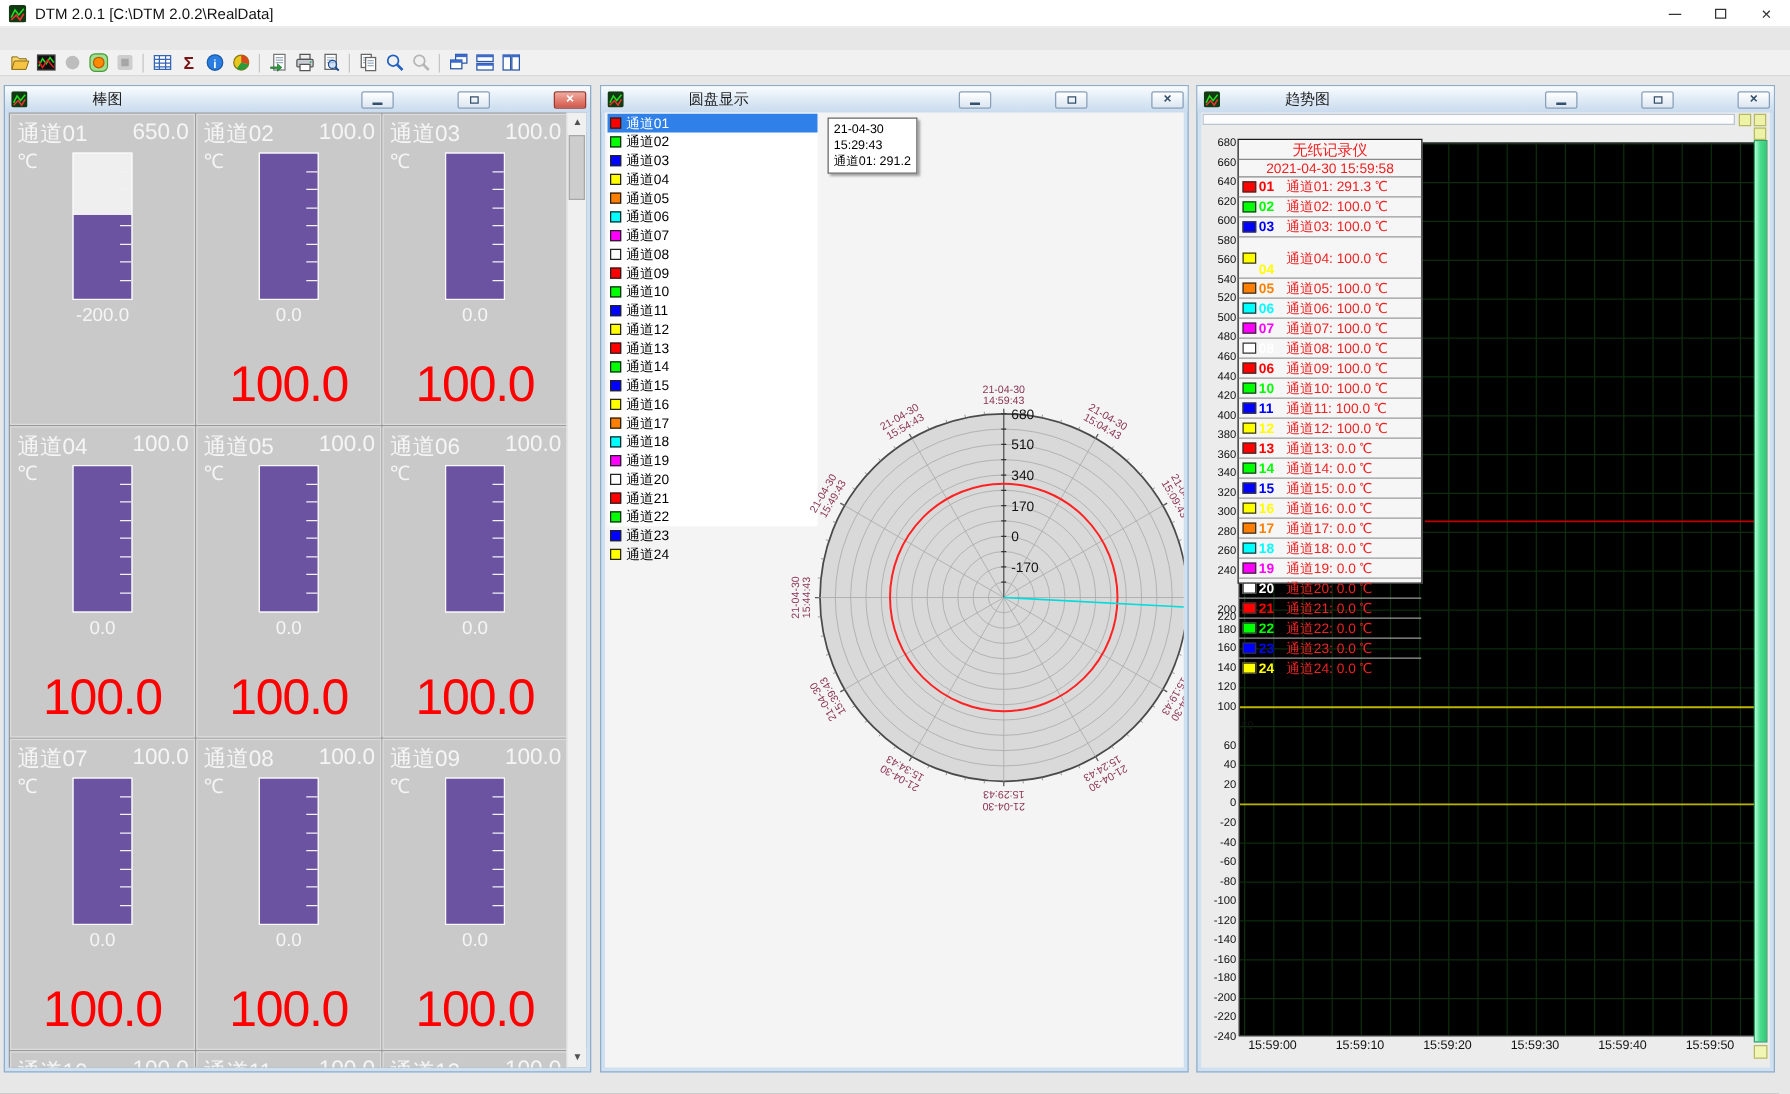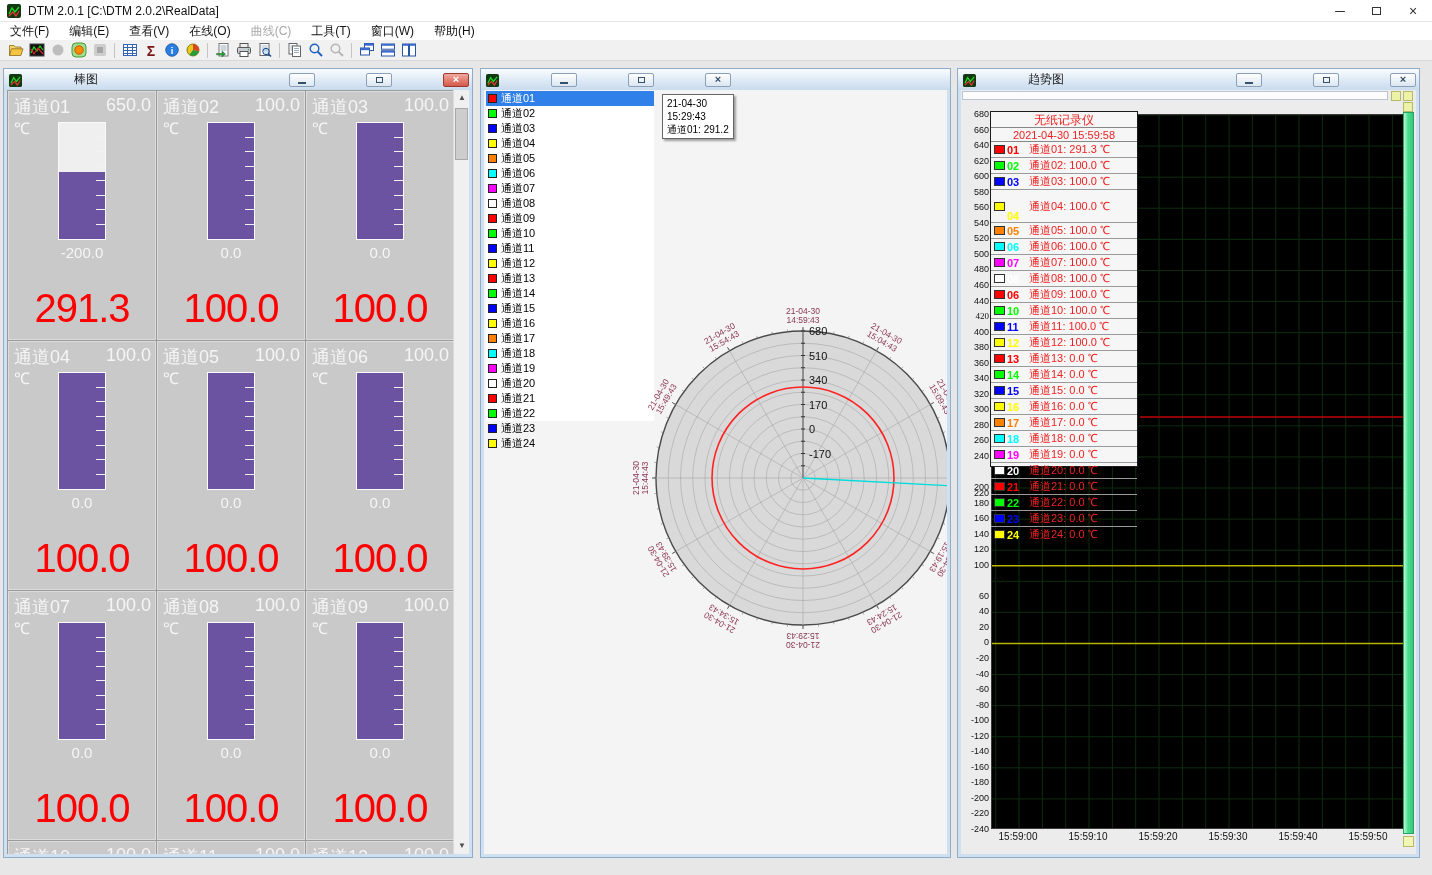--- a/index.html
+++ b/index.html
@@ -106,30 +106,20 @@
         <span class="mg-min"></span>
       </div>
     <div class="cap-btn cap-max">
         <span class="mg-max"></span>
       </div>
     <div class="cap-btn cap-close">
         <span class="mg-close">×</span>
       </div>
   </div>
 
-  <div class="menubar" id="menubar">
-      <div class="menu-item">文件(F)</div>
-      <div class="menu-item">编辑(E)</div>
-      <div class="menu-item">查看(V)</div>
-      <div class="menu-item">在线(O)</div>
-      <div class="menu-item disabled">曲线(C)</div>
-      <div class="menu-item">工具(T)</div>
-      <div class="menu-item">窗口(W)</div>
-      <div class="menu-item">帮助(H)</div>
-    </div>
 
   <div class="toolbar" id="toolbar">
       <div class="tb-ico">
         <svg viewBox="0 0 16 16">
           <path d="M1.5 13.5 L1.5 3.5 L6 3.5 L7.2 5 L13 5 L13 6.5" fill="#f8d66a" stroke="#8a6a14" stroke-width="0.8"></path>
           <path d="M3.5 6.8 L15 6.8 L12.8 13.5 L1.5 13.5 Z" fill="#f6c445" stroke="#8a6a14" stroke-width="0.8"></path>
         </svg>
       </div>
       <div class="tb-ico">
         <svg viewBox="0 0 16 16">
@@ -282,21 +272,20 @@
               <div class="gauge-fill" style="height: 57.8%;"></div>
               <div class="gtick" style="bottom: 12.5%;"></div>
               <div class="gtick" style="bottom: 25%;"></div>
               <div class="gtick" style="bottom: 37.5%;"></div>
               <div class="gtick" style="bottom: 50%;"></div>
               <div class="gtick" style="bottom: 62.5%;"></div>
               <div class="gtick" style="bottom: 75%;"></div>
               <div class="gtick" style="bottom: 87.5%;"></div>
             </div>
             <div class="bc-bottom">-200.0</div>
-            <div class="bc-value">291.3</div>
           </div>
           <div class="bar-cell">
             <div class="bc-head">
               <span class="bc-label">通道02</span>
               <span class="bc-top">100.0</span>
             </div>
             <div class="bc-unit">℃</div>
             <div class="gauge">
               <div class="gauge-fill" style="height: 100%;"></div>
               <div class="gtick" style="bottom: 12.5%;"></div>
@@ -470,20 +459,21 @@
     </div>
   </div>
 
   <div class="win" style="left:480px; top:68px; width:471px; height:790px;">
     <div class="win-tb">
       <span class="app-ico"><svg viewBox="0 0 14 14">
             <rect width="14" height="14" rx="2" fill="#123a12"></rect>
             <polyline points="2,10 5,4 8,8 12,3" fill="none" stroke="#22dd22" stroke-width="1.3"></polyline>
             <polyline points="2,12 6,8 9,12 12,7" fill="none" stroke="#ee3333" stroke-width="1.3"></polyline>
           </svg></span>
+      <span class="win-title">圆盘显示</span>
       <div class="wb">
           <span class="gm"></span>
         </div>
       <div class="wb">
           <span class="gx"></span>
         </div>
       <div class="wb">
           <span class="gc">×</span>
         </div>
     </div>
@@ -804,21 +794,21 @@
           <div class="ylab" style="top: 65.6304px;">620</div>
           <div class="ylab" style="top: 81.1739px;">600</div>
           <div class="ylab" style="top: 96.7174px;">580</div>
           <div class="ylab" style="top: 112.261px;">560</div>
           <div class="ylab" style="top: 127.804px;">540</div>
           <div class="ylab" style="top: 143.348px;">520</div>
           <div class="ylab" style="top: 158.891px;">500</div>
           <div class="ylab" style="top: 174.435px;">480</div>
           <div class="ylab" style="top: 189.978px;">460</div>
           <div class="ylab" style="top: 205.522px;">440</div>
-          <div class="ylab" style="top: 221.065px; font-family: Liberation Serif, serif;">420</div>
+          <div class="ylab" style="top: 221.065px;">420</div>
           <div class="ylab" style="top: 236.609px;">400</div>
           <div class="ylab" style="top: 252.152px;">380</div>
           <div class="ylab" style="top: 267.696px;">360</div>
           <div class="ylab" style="top: 283.239px;">340</div>
           <div class="ylab" style="top: 298.783px;">320</div>
           <div class="ylab" style="top: 314.326px;">300</div>
           <div class="ylab" style="top: 329.87px;">280</div>
           <div class="ylab" style="top: 345.413px;">260</div>
           <div class="ylab" style="top: 360.957px;">240</div>
           <div class="ylab" style="top: 398px;">220</div>

